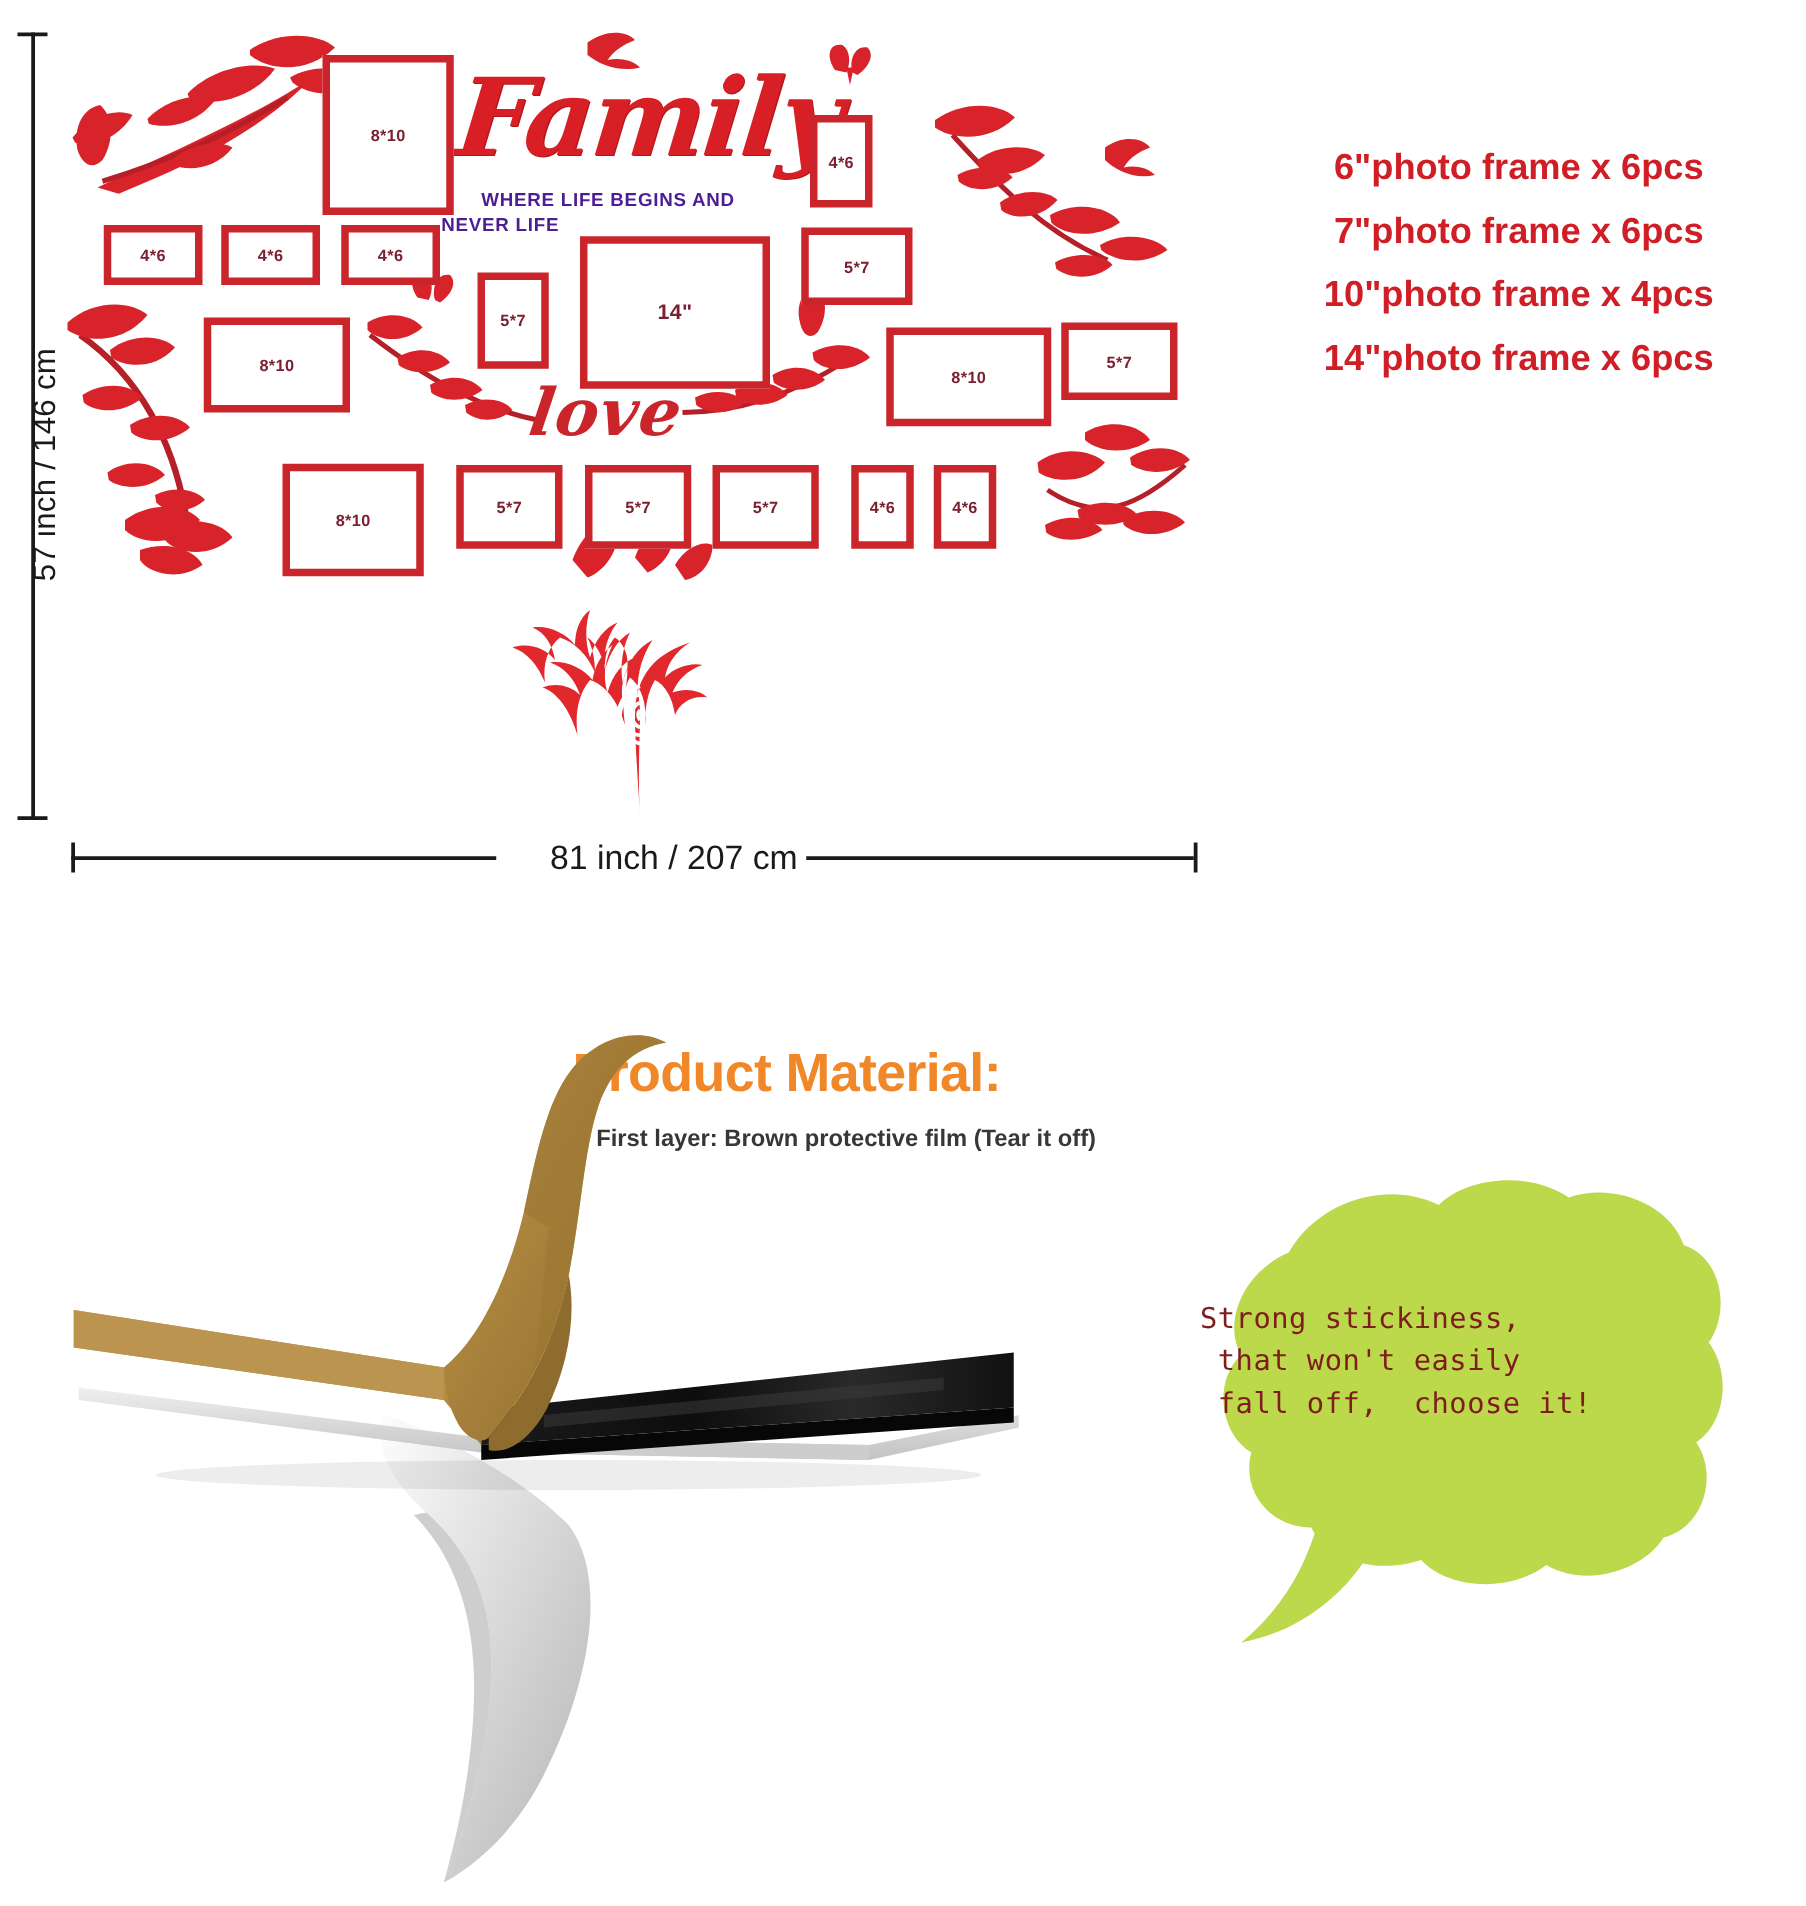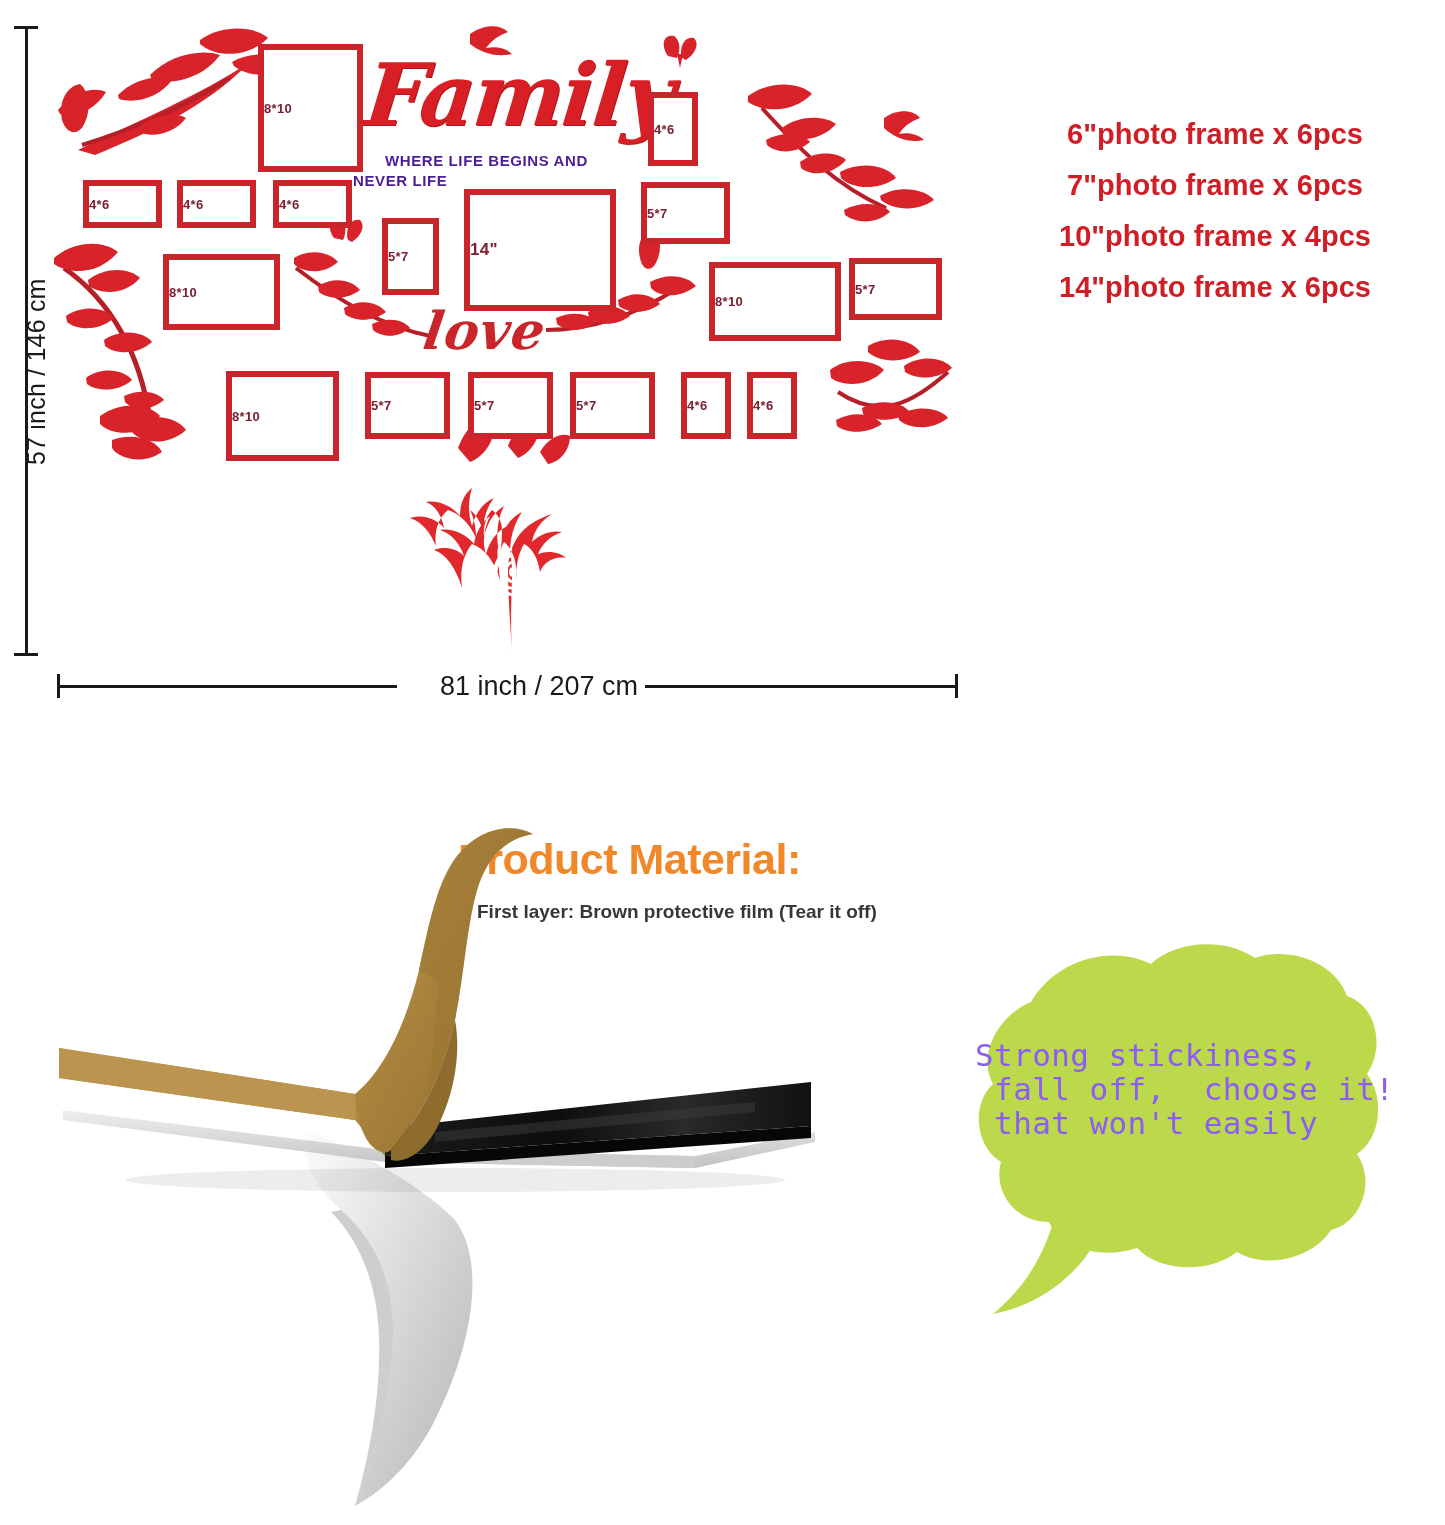--- a/index.html
+++ b/index.html
@@ -22,21 +22,21 @@
     position:absolute;color:#1a1a1a;font-size:25px;white-space:nowrap;
     transform:rotate(-90deg);transform-origin:left top;letter-spacing:.2px;
   }
   .dim-label-h{
     position:absolute;color:#1a1a1a;font-size:27px;white-space:nowrap;
   }
 
   
   .frame{
     position:absolute;border:6px solid #c9252b;box-sizing:border-box;
-    background:#ffffff;display:flex;align-items:center;justify-content:flex-start;
+    background:#ffffff;display:flex;align-items:center;justify-content:center;
   }
   .frame span{
     color:#7a2030;font-weight:bold;font-size:13px;letter-spacing:.3px;
     pointer-events:none;
   }
   .frame.big span{font-size:17px;}
 
   
   #family-word{
     position:absolute;left:366px;top:44px;
@@ -74,23 +74,23 @@
     color:#f0882a;font-weight:bold;font-size:43px;letter-spacing:-.5px;
   }
   .layer-label{
     position:absolute;color:#373737;font-weight:bold;font-size:19px;
     white-space:nowrap;
   }
 
   
   #bubble-wrap{position:absolute;left:915px;top:180px;width:470px;height:390px;}
   #bubble-text{
-    position:absolute;left:60px;top:98px;width:380px;
-    color:#8b5cf6;font-family:"DejaVu Sans Mono", monospace;
-    font-size:31px;line-height:34px;letter-spacing:.4px;
+    position:absolute;left:45px;top:98px;width:380px;
+    color:#7f1d1d;font-family:"DejaVu Sans Mono", monospace;
+    font-size:23px;line-height:34px;letter-spacing:.4px;
   }
   #bubble-text div{white-space:pre;}
 </style>
 </head>
 <body>
 
 <div id="sticker-section">
 
   <div class="dim-cap-v" style="left:14px;top:26px;"></div>
   <div class="dim-line-v" style="left:25px;top:26px;height:630px;"></div>
@@ -343,17 +343,17 @@
       <path d="M116 62 C140 20 196 4 236 24 C258 2 308 -4 340 18
                C374 6 420 22 432 56 C462 66 470 108 452 134
                C470 158 466 198 442 214 C460 240 448 282 416 290
                C398 318 352 330 322 312 C294 334 244 332 222 308
                C186 320 146 308 134 282 C100 282 78 252 86 222
                C60 206 56 164 78 144 C62 116 82 76 116 62 Z" fill="#bcd94b"></path>
       <path d="M140 276 C130 312 112 346 78 374 C122 366 160 338 182 300 Z" fill="#bcd94b"></path>
     </svg>
     <div id="bubble-text">
         <div>Strong stickiness,</div>
+        <div> that won't easily</div>
         <div> fall off,  choose it!</div>
-        <div> that won't easily</div>
       </div>
   </div>
 </div>
 
 </body></html>

